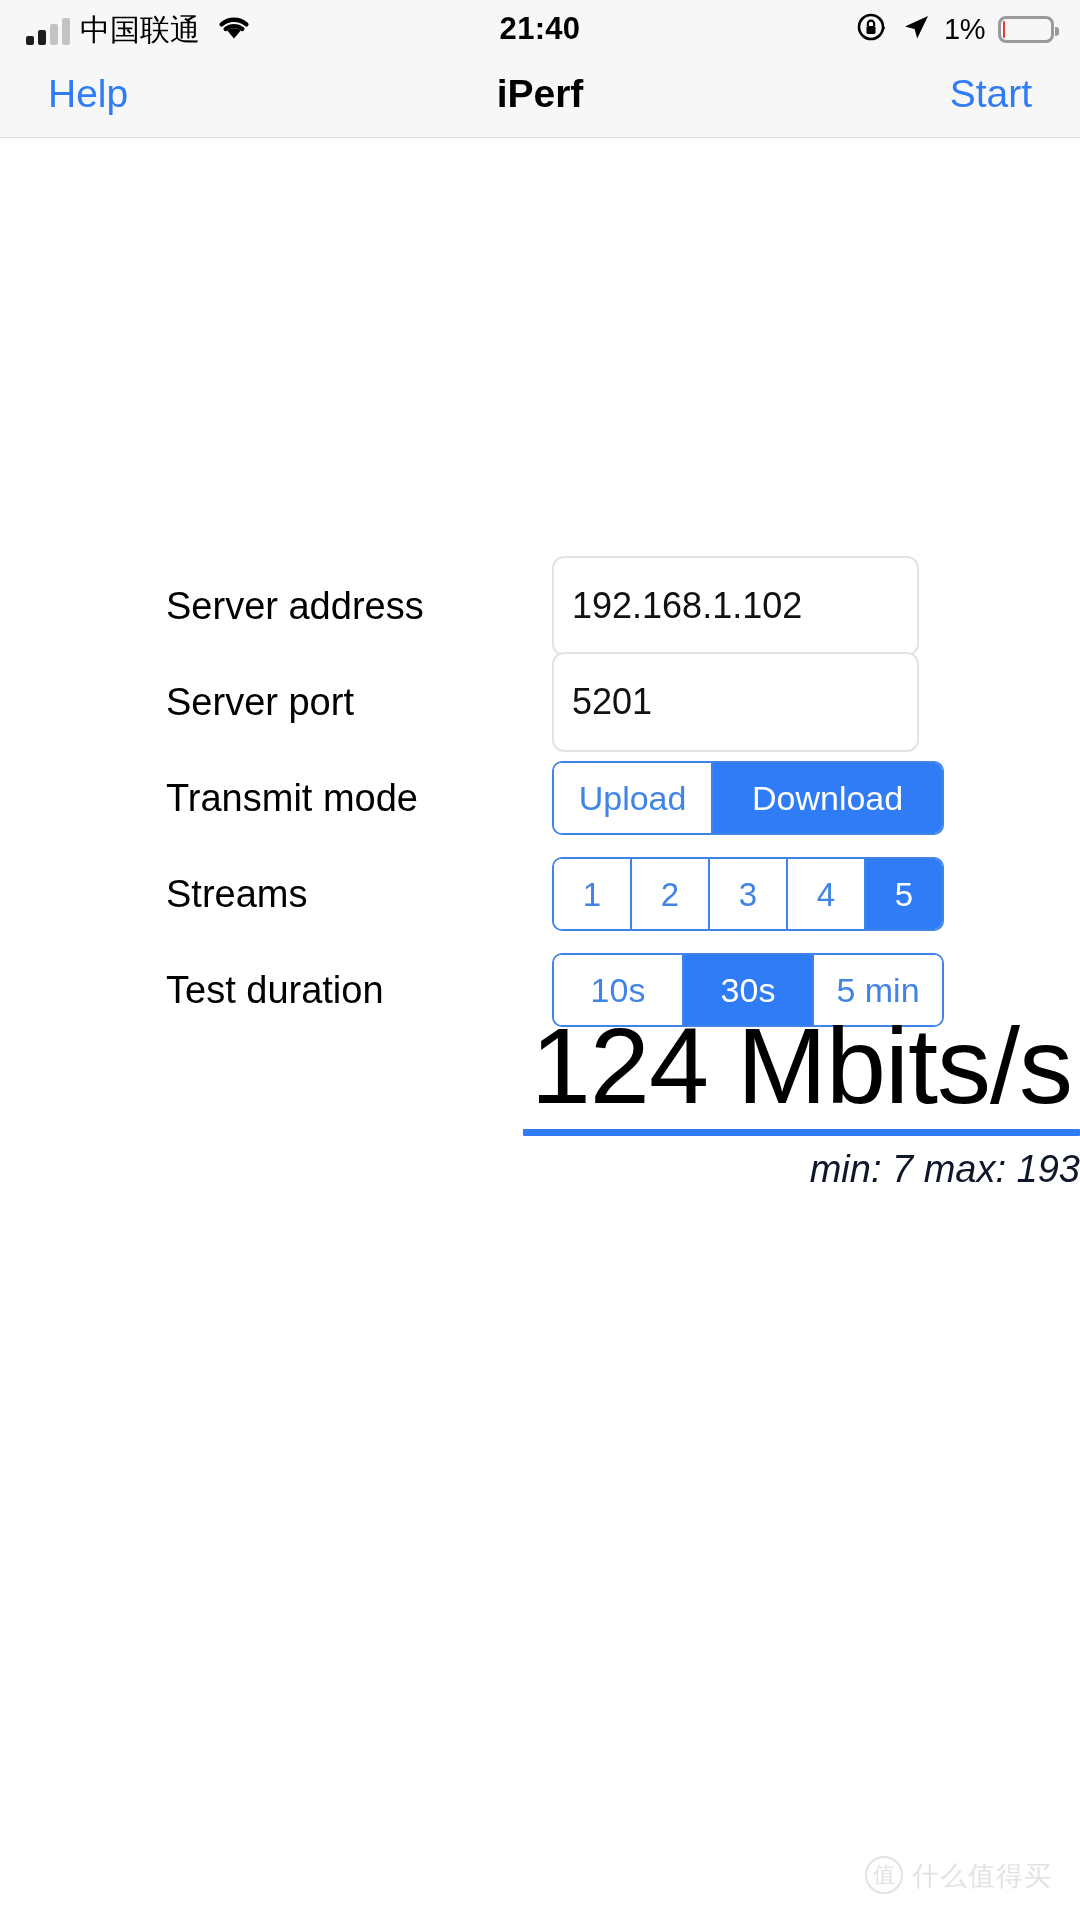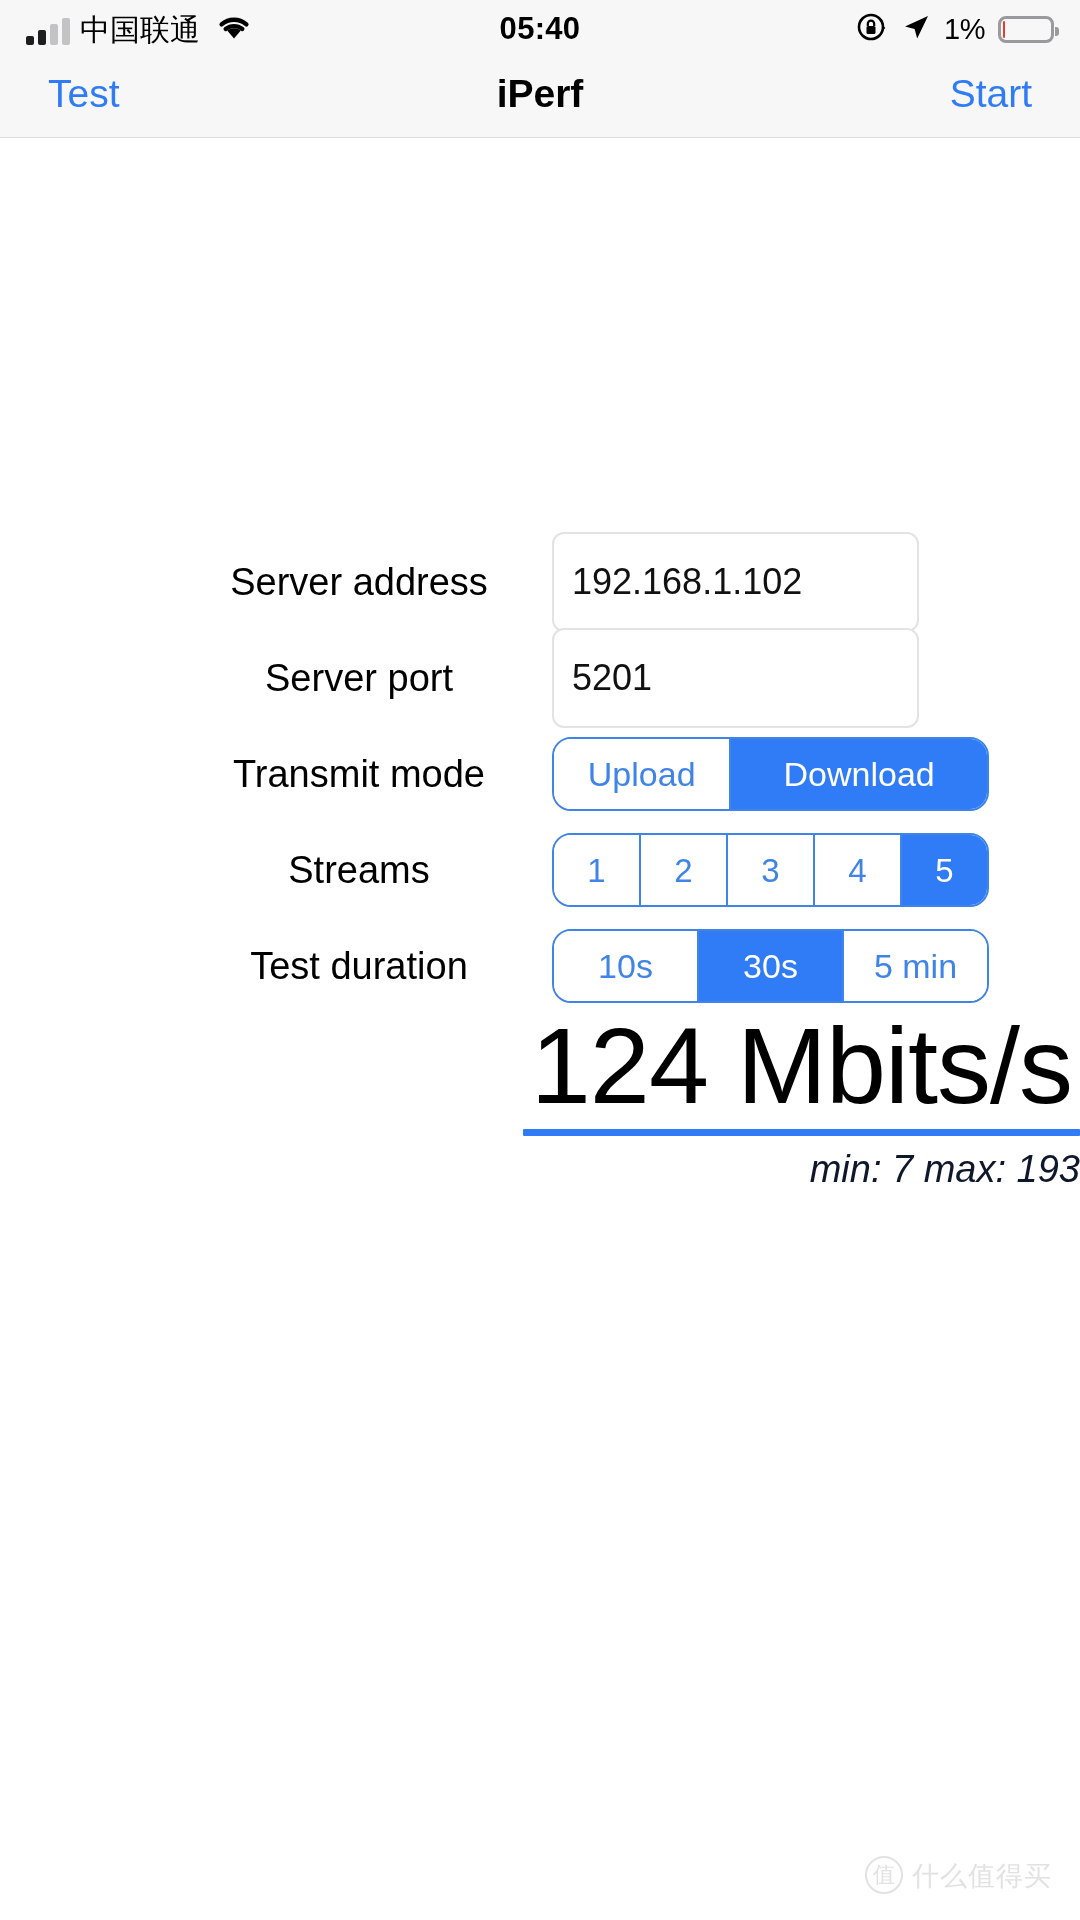--- a/index.html
+++ b/index.html
@@ -137,24 +137,23 @@
 
   
   .content {
     position: relative;
     height: calc(1920px - 58px - 80px);
     background: #fff;
   }
 
   .form {
     position: absolute;
-    top: 396px;
+    top: 420px;
     left: 0;
     width: 100%;
-    text-align: center;
   }
   .row {
     display: flex;
     align-items: center;
     height: 96px;
     padding-left: 166px;
     box-sizing: border-box;
   }
   .row-label {
     font-size: 38px;
@@ -177,24 +176,24 @@
     background: #fff;
     display: flex;
     align-items: center;
     padding-left: 18px;
     font-size: 36px;
     color: #111;
   }
 
   .segmented {
     box-sizing: border-box;
-    width: 437px;
+    width: 392px;
     height: 74px;
     border: 2px solid #3f84e6;
-    border-radius: 19px;
+    border-radius: 10px;
     display: flex;
     overflow: hidden;
     background: #fff;
   }
   .seg {
     flex: 1 1 0;
     display: flex;
     align-items: center;
     justify-content: center;
     font-size: 33px;
@@ -292,21 +291,21 @@
     <span class="carrier">中国联通</span>
     <span class="wifi-icon">
       <svg width="36" height="28" viewBox="0 0 36 28">
         <path d="M18 25.5 L11.2 17.6 a10.6 10.6 0 0 1 13.6 0 Z" fill="#000"></path>
         <path d="M5.6 11.3 a19 19 0 0 1 24.8 0" stroke="#000" stroke-width="4.4" fill="none" stroke-linecap="round"></path>
         <path d="M9.6 16.0 a13.4 13.4 0 0 1 16.8 0" stroke="#000" stroke-width="4.2" fill="none" stroke-linecap="round"></path>
       </svg>
     </span>
   </div>
 
-  <div class="sb-time">05:40</div>
+  <div class="sb-time">21:40</div>
 
   <div class="sb-right">
     <span>
       <svg width="32" height="32" viewBox="0 0 32 32">
         <circle cx="15" cy="16" r="12" stroke="#000" stroke-width="2.6" fill="none"></circle>
         <rect x="10.5" y="15" width="9" height="8" rx="1.6" fill="#000"></rect>
         <path d="M11.8 15 v-2.2 a3.2 3.2 0 0 1 6.4 0 V15" stroke="#000" stroke-width="2.2" fill="none"></path>
         <path d="M26 14 l3.4 3 -3.4 3" fill="#000"></path>
       </svg>
     </span>
@@ -316,21 +315,21 @@
       </svg>
     </span>
     <span class="batt-pct">1%</span>
     <span class="battery">
       <span class="fill"></span>
     </span>
   </div>
 </div>
 
 <div class="nav-bar">
-  <div class="nav-btn">Test</div>
+  <div class="nav-btn">Help</div>
   <div class="nav-title">iPerf</div>
   <div class="nav-btn">Start</div>
 </div>
 
 <div class="content">
 
   <div class="form">
 
     <div class="row">
       <div class="row-label">Server address</div>

